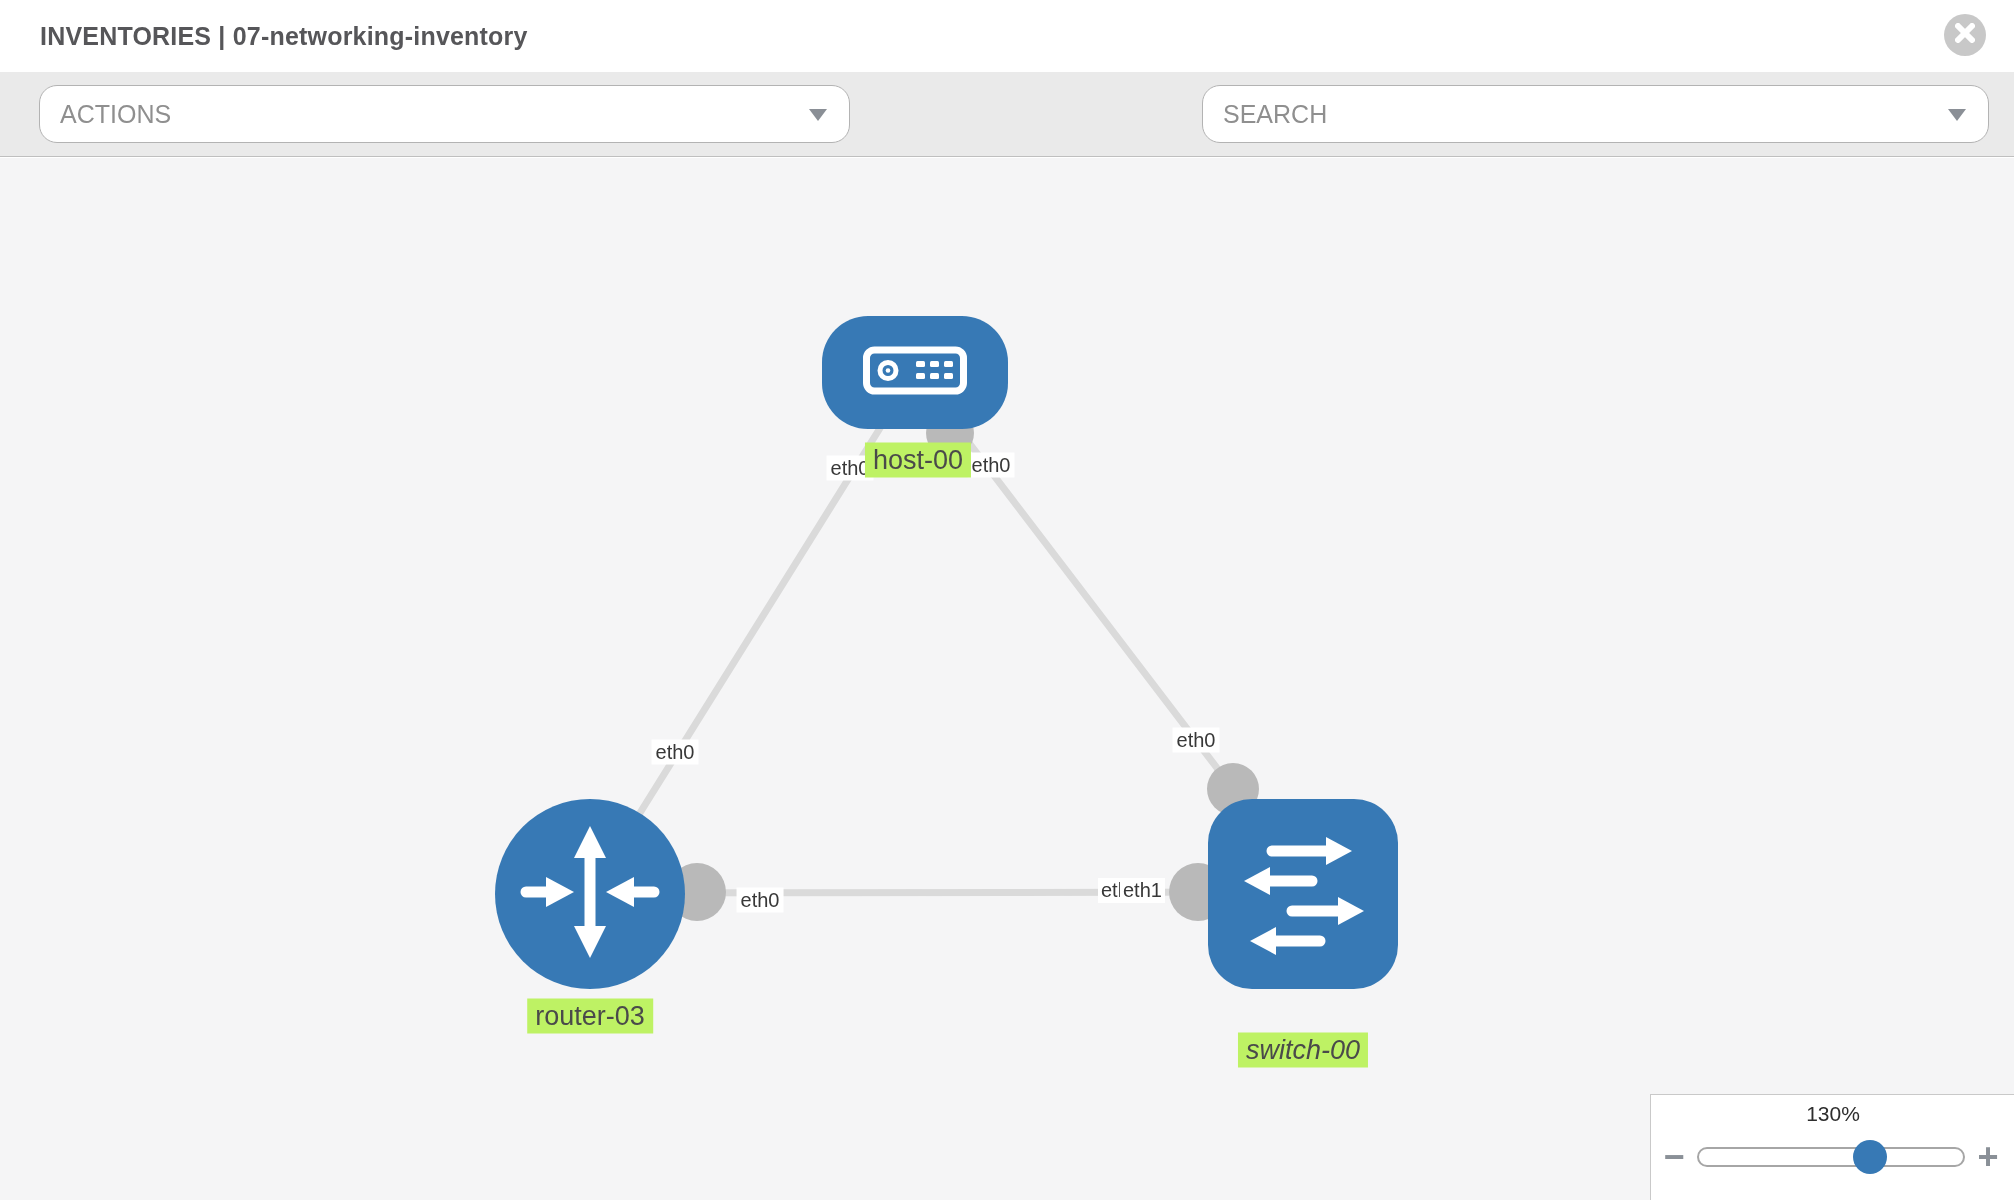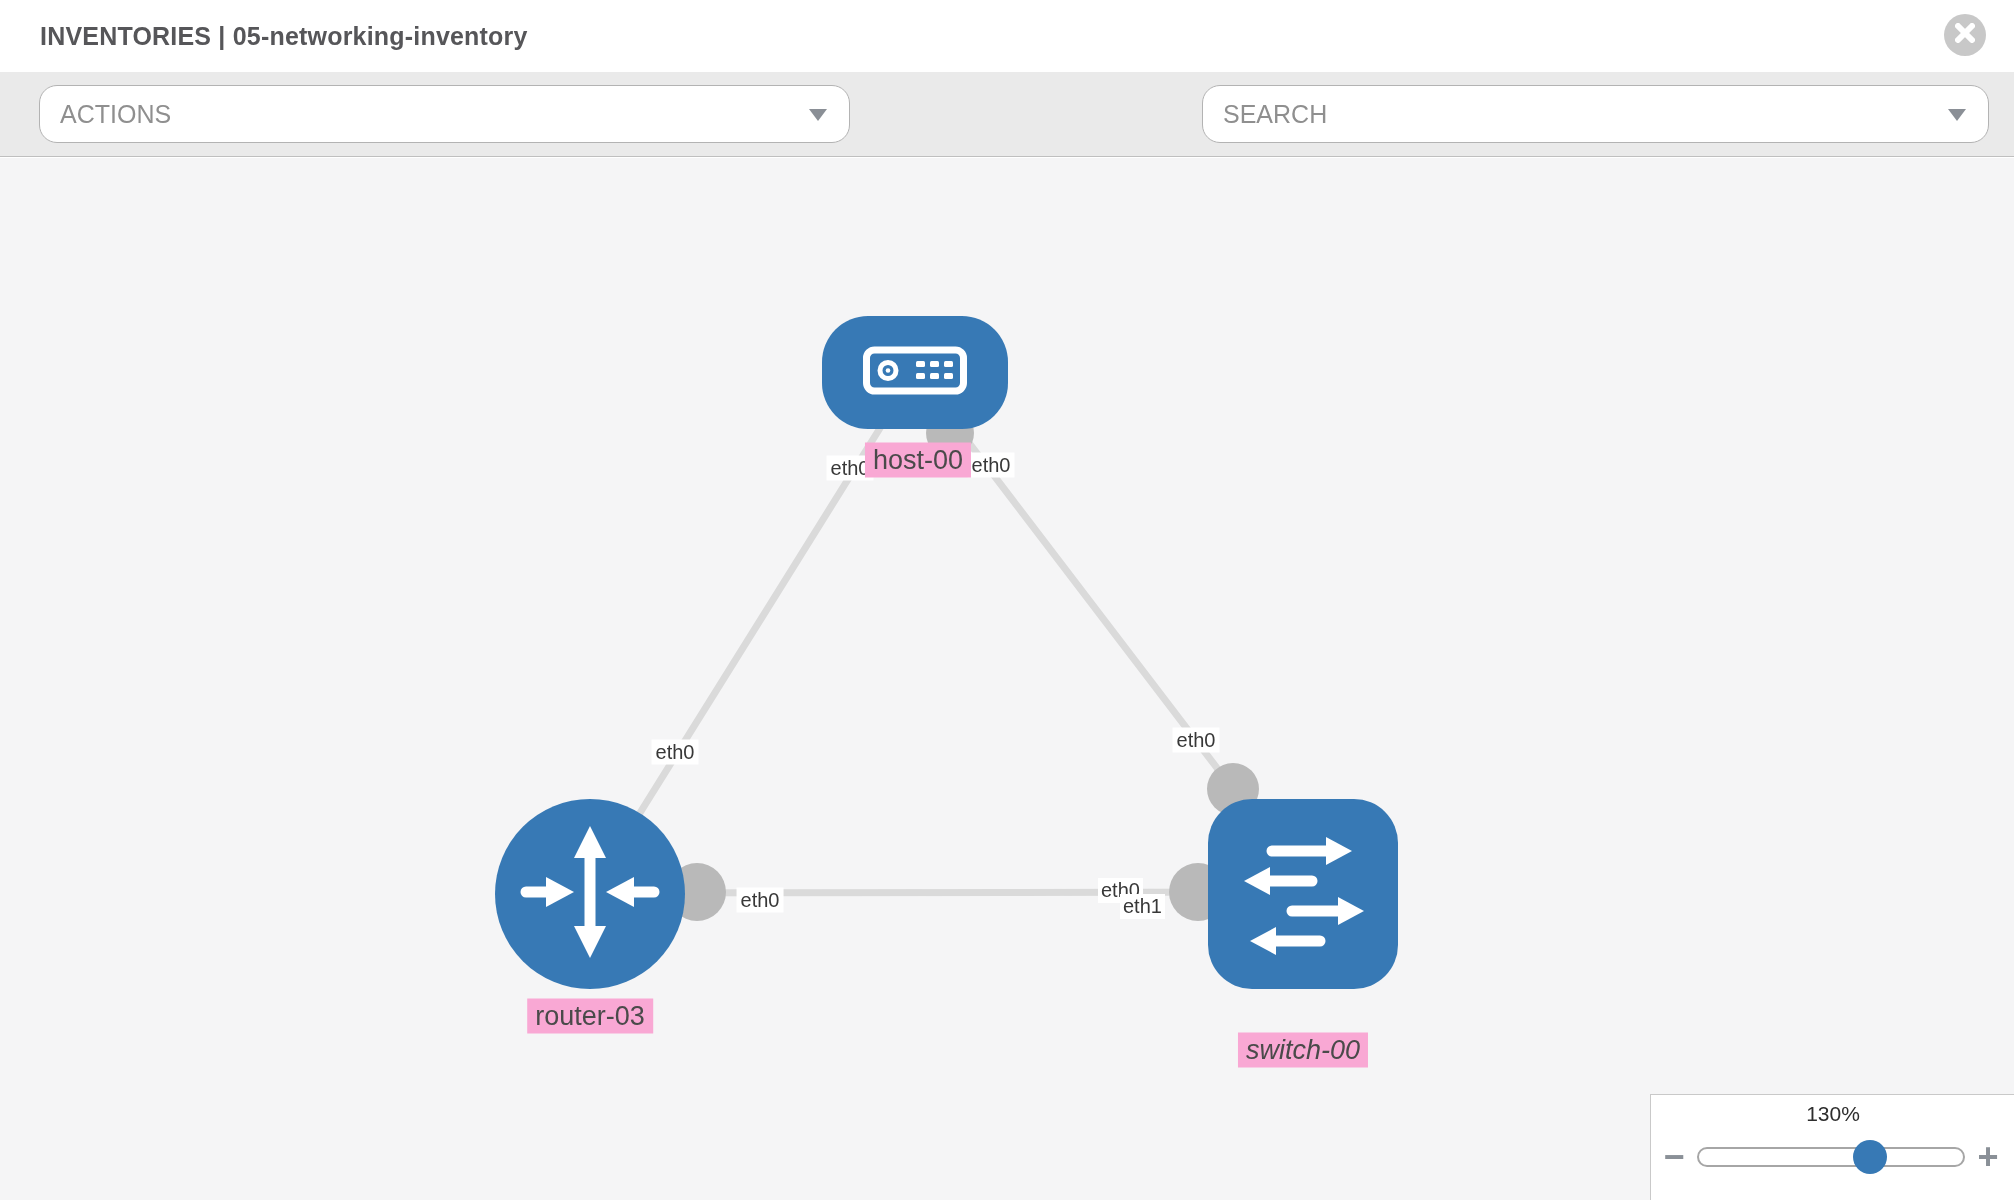--- a/index.html
+++ b/index.html
@@ -35,58 +35,58 @@
   .links-layer { position:absolute; left:0; top:0; width:2014px; height:1042px; }
   .link { stroke:#dadada; stroke-width:7; stroke-linecap:round; }
   .connector { fill:#b9b9b9; }
 
   .node { position:absolute; background:#3779b5; display:flex; align-items:center;
           justify-content:center; cursor:pointer; }
   .node-host   { left:822px;  top:158px; width:186px; height:113px; border-radius:46px; }
   .node-router { left:495px;  top:641px; width:190px; height:190px; border-radius:50%; }
   .node-switch { left:1208px; top:641px; width:190px; height:190px; border-radius:44px; }
 
-  .node-label { position:absolute; transform:translate(-50%,-50%); background:#f9a8d4;
+  .node-label { position:absolute; transform:translate(-50%,-50%); background:#bef264;
                 color:#4a4a4a; font-size:27px; padding:2px 8px; white-space:nowrap; z-index:6; }
   .if-label   { position:absolute; transform:translate(-50%,-50%); background:#fff;
                 color:#383838; font-size:20px; padding:1px 4px; white-space:nowrap; z-index:5; }
   .lbl-host    { left:918px;  top:302px; }
   .lbl-router  { left:590px;  top:858px; }
   .lbl-switch  { left:1303px; top:892px;font-style:italic; }
   .if-l0-src { left:675px;  top:594px; }
   .if-l0-tgt { left:850px;  top:310px; }
   .if-l1-src { left:991px;  top:307px; }
   .if-l1-tgt { left:1196px; top:582px; }
   .if-l2-src { left:760px;  top:742px; }
   .if-overlap { position:absolute; left:1098px; top:720px; height:26px; z-index:5; }
   .if-overlap span { position:absolute; top:0; font-size:20px; color:#383838;
                      background:#fff; padding:1px 3px; white-space:nowrap; }
   .if-overlap .under { left:0; }
-  .if-overlap .over  { left:22px;margin-top:16px; }
+  .if-overlap .over  { left:22px; }
 
   
   .zoom-panel { position:absolute; right:0; bottom:0; width:364px; height:106px;
                 background:#fff; border-left:1px solid #c9c9c9; border-top:1px solid #c9c9c9;padding-left:16px; }
   .zoom-level { position:absolute; left:0; top:7px; width:364px; text-align:center;
                 font-size:21px; color:#2e2e2e; }
   .zoom-row { position:absolute; left:0; top:36px; width:364px; height:52px;
               display:flex; align-items:center; }
   .zoom-minus, .zoom-plus { width:46px; text-align:center; font-size:36px; font-weight:700;
                             color:#8a9097; line-height:46px; cursor:pointer; user-select:none; }
   .slider-wrap { position:relative; width:268px; height:36px; }
   .slider-track { position:absolute; left:0; top:8px; width:268px; height:20px;
                   background:#fff; border:2px solid #a6a6a6; border-radius:11px; cursor:pointer; }
   .slider-handle { position:absolute; left:156px; top:1px; width:34px; height:34px;
                    border-radius:50%; background:#3779b5; cursor:grab; }
 </style>
 </head>
 <body>
 
 <div class="app-header">
-  <div class="page-title">INVENTORIES | 05-networking-inventory</div>
+  <div class="page-title">INVENTORIES | 07-networking-inventory</div>
   <div class="close-btn">
     <span>
       <svg width="20" height="20" viewBox="0 0 20 20">
         <line x1="3" y1="3" x2="17" y2="17" stroke="#fff" stroke-width="6" stroke-linecap="round"></line>
         <line x1="17" y1="3" x2="3" y2="17" stroke="#fff" stroke-width="6" stroke-linecap="round"></line>
       </svg>
     </span>
   </div>
 </div>
 

